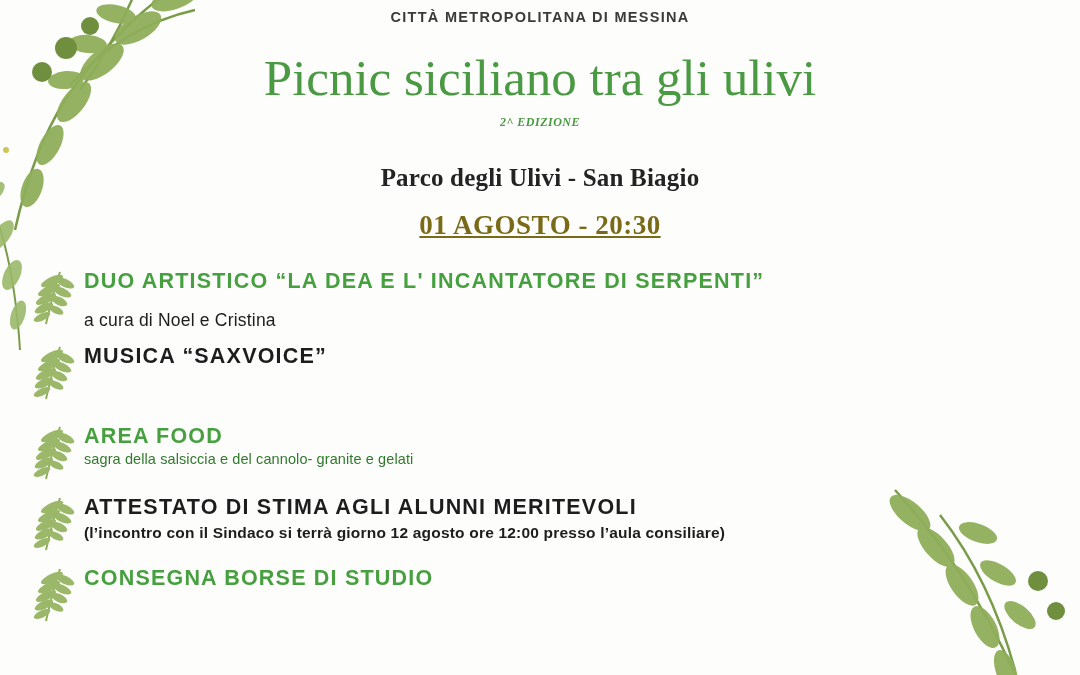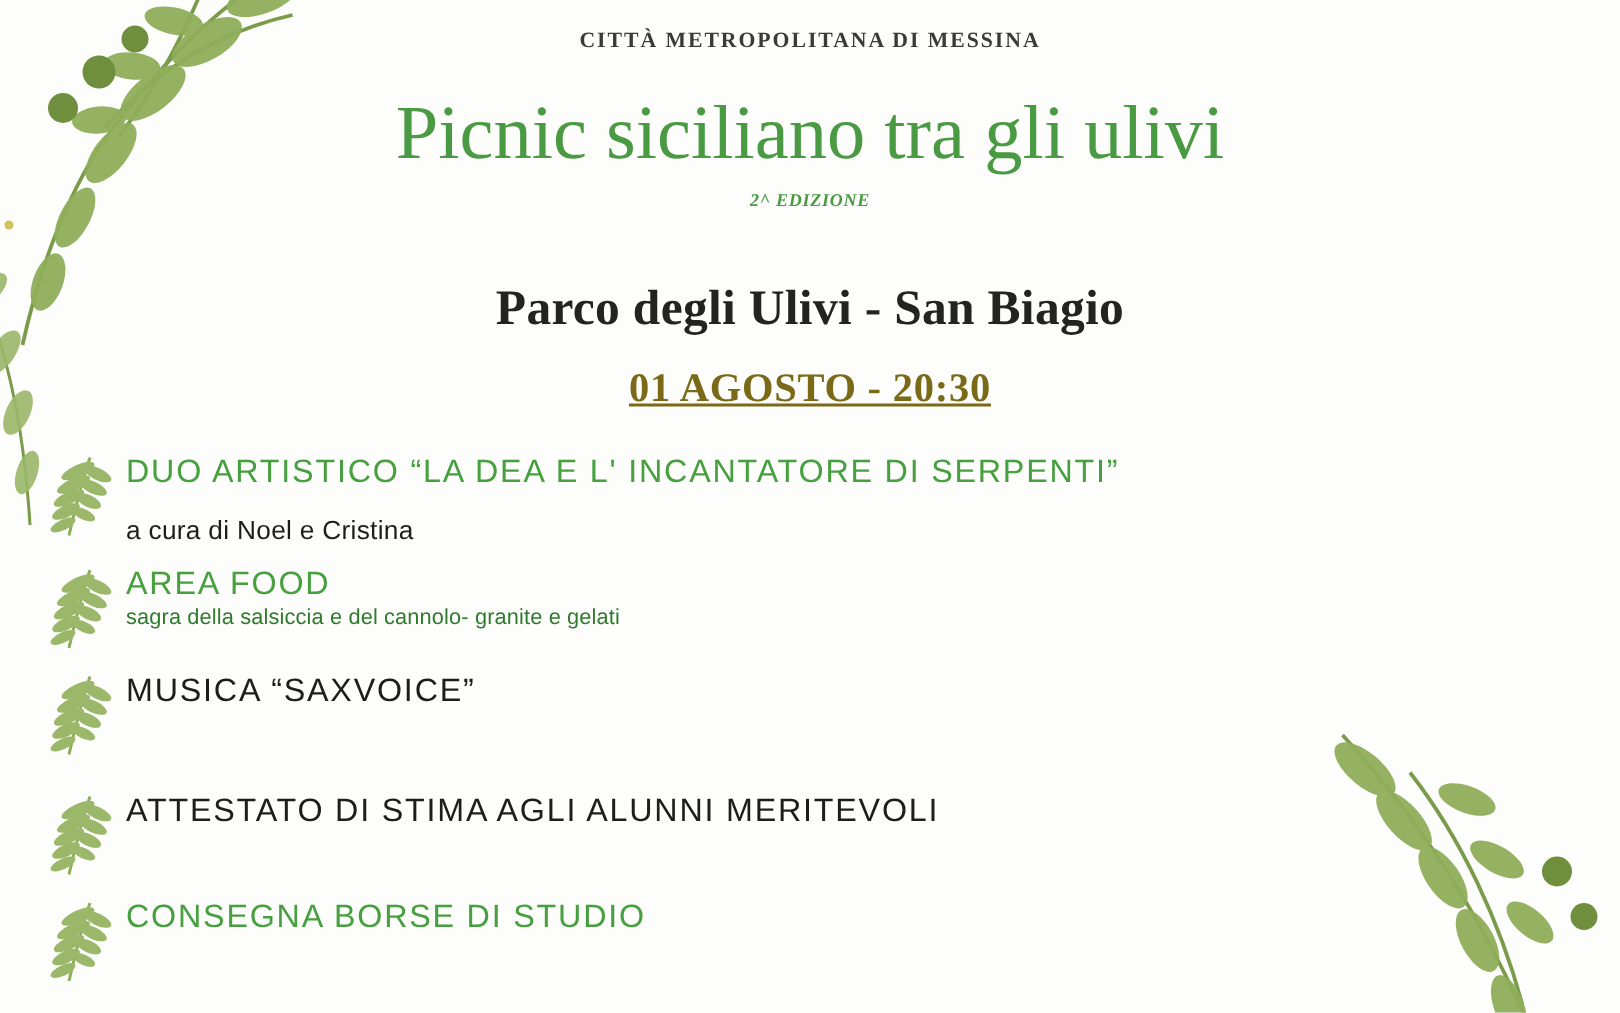--- a/index.html
+++ b/index.html
@@ -38,26 +38,26 @@
     width: 230px;
     height: 230px;
   }
 
   
   .header {
     text-align: center;
     padding-top: 0px;
   }
   .citta-line {
-    font-family: Liberation Serif, serif;
+    font-family: Liberation Sans, sans-serif;
     font-weight: bold;
     font-size: 14.5px;
     letter-spacing: 1.3px;
     color: #3a3a3a;
-    margin-top: 19px;
+    margin-top: 9px;
   }
 
   .main-title {
     font-family: "Liberation Serif", serif;
     font-size: 51px;
     color: #4a9a43;
     letter-spacing: 0px;
     margin-top: 28px;
     line-height: 1;
     white-space: nowrap;
@@ -66,24 +66,24 @@
     font-family: "Liberation Serif", serif;
     font-style: italic;
     font-weight: bold;
     font-size: 12px;
     color: #4a9a43;
     letter-spacing: 0.5px;
     margin-top: 11px;
   }
   .venue {
     font-family: "Liberation Serif", serif;
-    font-size: 33px;
+    font-size: 25px;
     color: #232323;
     font-weight: bold;
-    margin-top: 47px;
+    margin-top: 34px;
     letter-spacing: 0.2px;
   }
   .date-line {
     font-family: "Liberation Serif", serif;
     font-size: 27px;
     font-weight: bold;
     color: #7a6a18;
     margin-top: 18px;
     text-decoration: underline;
     letter-spacing: 0.5px;
@@ -103,21 +103,21 @@
     flex: 0 0 54px;
     height: 58px;
     margin-top: 2px;
   }
   .item-texts {
     flex: 1 1 auto;
     padding-top: 2px;
   }
   .item-title {
     font-family: "Liberation Sans", sans-serif;
-    font-weight: normal;
+    font-weight: bold;
     font-size: 21.5px;
     letter-spacing: 1.2px;
     line-height: 1.15;
     white-space: nowrap;
   }
   .item-title.green { color: #47a03f; }
   .item-title.dark  { color: #1d1d1d; }
   .item-sub {
     font-family: "Liberation Sans", sans-serif;
     font-size: 17.5px;
@@ -232,20 +232,43 @@
         <ellipse cx="29" cy="32" rx="9" ry="4" transform="rotate(25 29 32)"></ellipse>
         <ellipse cx="26" cy="41" rx="8" ry="3.5" transform="rotate(25 26 41)"></ellipse>
       </g>
     </svg>
     <div class="item-texts">
       <div class="item-title green">DUO ARTISTICO  “LA DEA E L' INCANTATORE  DI  SERPENTI”</div>
       <div class="item-sub">a cura di Noel e Cristina</div>
     </div>
   </div>
 
+  <div class="program-item item-gap">
+    <svg class="bullet-leaf" viewBox="0 0 54 58">
+      <g stroke="#8fae5a" stroke-width="2" fill="none">
+          <path d="M30 3 C24 20 20 38 16 55"></path>
+        </g>
+      <g fill="#9bb86a">
+        <ellipse cx="22" cy="12" rx="12" ry="4" transform="rotate(-25 22 12)"></ellipse>
+        <ellipse cx="19" cy="21" rx="12" ry="4" transform="rotate(-25 19 21)"></ellipse>
+        <ellipse cx="16" cy="30" rx="11" ry="4" transform="rotate(-25 16 30)"></ellipse>
+        <ellipse cx="14" cy="39" rx="10" ry="4" transform="rotate(-25 14 39)"></ellipse>
+        <ellipse cx="12" cy="48" rx="9" ry="3.5" transform="rotate(-25 12 48)"></ellipse>
+        <ellipse cx="35" cy="14" rx="10" ry="4" transform="rotate(25 35 14)"></ellipse>
+        <ellipse cx="32" cy="23" rx="10" ry="4" transform="rotate(25 32 23)"></ellipse>
+        <ellipse cx="29" cy="32" rx="9" ry="4" transform="rotate(25 29 32)"></ellipse>
+        <ellipse cx="26" cy="41" rx="8" ry="3.5" transform="rotate(25 26 41)"></ellipse>
+      </g>
+    </svg>
+    <div class="item-texts">
+      <div class="item-title dark">MUSICA  “SAXVOICE”</div>
+      <div class="item-sub"></div>
+    </div>
+  </div>
+
   <div class="program-item">
     <svg class="bullet-leaf" viewBox="0 0 54 58">
       <g stroke="#8fae5a" stroke-width="2" fill="none">
           <path d="M30 3 C24 20 20 38 16 55"></path>
         </g>
       <g fill="#9bb86a">
         <ellipse cx="22" cy="12" rx="12" ry="4" transform="rotate(-25 22 12)"></ellipse>
         <ellipse cx="19" cy="21" rx="12" ry="4" transform="rotate(-25 19 21)"></ellipse>
         <ellipse cx="16" cy="30" rx="11" ry="4" transform="rotate(-25 16 30)"></ellipse>
         <ellipse cx="14" cy="39" rx="10" ry="4" transform="rotate(-25 14 39)"></ellipse>
@@ -255,62 +278,40 @@
         <ellipse cx="29" cy="32" rx="9" ry="4" transform="rotate(25 29 32)"></ellipse>
         <ellipse cx="26" cy="41" rx="8" ry="3.5" transform="rotate(25 26 41)"></ellipse>
       </g>
     </svg>
     <div class="item-texts">
       <div class="item-title green">AREA FOOD</div>
       <div class="item-sub green-sub">sagra della salsiccia e del cannolo- granite e gelati</div>
     </div>
   </div>
 
-  <div class="program-item item-gap">
-    <svg class="bullet-leaf" viewBox="0 0 54 58">
-      <g stroke="#8fae5a" stroke-width="2" fill="none">
-          <path d="M30 3 C24 20 20 38 16 55"></path>
-        </g>
-      <g fill="#9bb86a">
-        <ellipse cx="22" cy="12" rx="12" ry="4" transform="rotate(-25 22 12)"></ellipse>
-        <ellipse cx="19" cy="21" rx="12" ry="4" transform="rotate(-25 19 21)"></ellipse>
-        <ellipse cx="16" cy="30" rx="11" ry="4" transform="rotate(-25 16 30)"></ellipse>
-        <ellipse cx="14" cy="39" rx="10" ry="4" transform="rotate(-25 14 39)"></ellipse>
-        <ellipse cx="12" cy="48" rx="9" ry="3.5" transform="rotate(-25 12 48)"></ellipse>
-        <ellipse cx="35" cy="14" rx="10" ry="4" transform="rotate(25 35 14)"></ellipse>
-        <ellipse cx="32" cy="23" rx="10" ry="4" transform="rotate(25 32 23)"></ellipse>
-        <ellipse cx="29" cy="32" rx="9" ry="4" transform="rotate(25 29 32)"></ellipse>
-        <ellipse cx="26" cy="41" rx="8" ry="3.5" transform="rotate(25 26 41)"></ellipse>
-      </g>
-    </svg>
-    <div class="item-texts">
-      <div class="item-title dark">MUSICA  “SAXVOICE”</div>
-      <div class="item-sub"></div>
-    </div>
-  </div>
-
   <div class="program-item">
     <svg class="bullet-leaf" viewBox="0 0 54 58">
       <g stroke="#8fae5a" stroke-width="2" fill="none">
           <path d="M30 3 C24 20 20 38 16 55"></path>
         </g>
       <g fill="#9bb86a">
         <ellipse cx="22" cy="12" rx="12" ry="4" transform="rotate(-25 22 12)"></ellipse>
         <ellipse cx="19" cy="21" rx="12" ry="4" transform="rotate(-25 19 21)"></ellipse>
         <ellipse cx="16" cy="30" rx="11" ry="4" transform="rotate(-25 16 30)"></ellipse>
         <ellipse cx="14" cy="39" rx="10" ry="4" transform="rotate(-25 14 39)"></ellipse>
         <ellipse cx="12" cy="48" rx="9" ry="3.5" transform="rotate(-25 12 48)"></ellipse>
         <ellipse cx="35" cy="14" rx="10" ry="4" transform="rotate(25 35 14)"></ellipse>
         <ellipse cx="32" cy="23" rx="10" ry="4" transform="rotate(25 32 23)"></ellipse>
         <ellipse cx="29" cy="32" rx="9" ry="4" transform="rotate(25 29 32)"></ellipse>
         <ellipse cx="26" cy="41" rx="8" ry="3.5" transform="rotate(25 26 41)"></ellipse>
       </g>
     </svg>
     <div class="item-texts">
       <div class="item-title dark">ATTESTATO  DI  STIMA  AGLI  ALUNNI  MERITEVOLI</div>
+      <div class="item-sub small">(l’incontro con il Sindaco si terrà giorno 12 agosto  ore 12:00 presso l’aula consiliare)</div>
     </div>
   </div>
 
   <div class="program-item">
     <svg class="bullet-leaf" viewBox="0 0 54 58">
       <g stroke="#8fae5a" stroke-width="2" fill="none">
           <path d="M30 3 C24 20 20 38 16 55"></path>
         </g>
       <g fill="#9bb86a">
         <ellipse cx="22" cy="12" rx="12" ry="4" transform="rotate(-25 22 12)"></ellipse>

